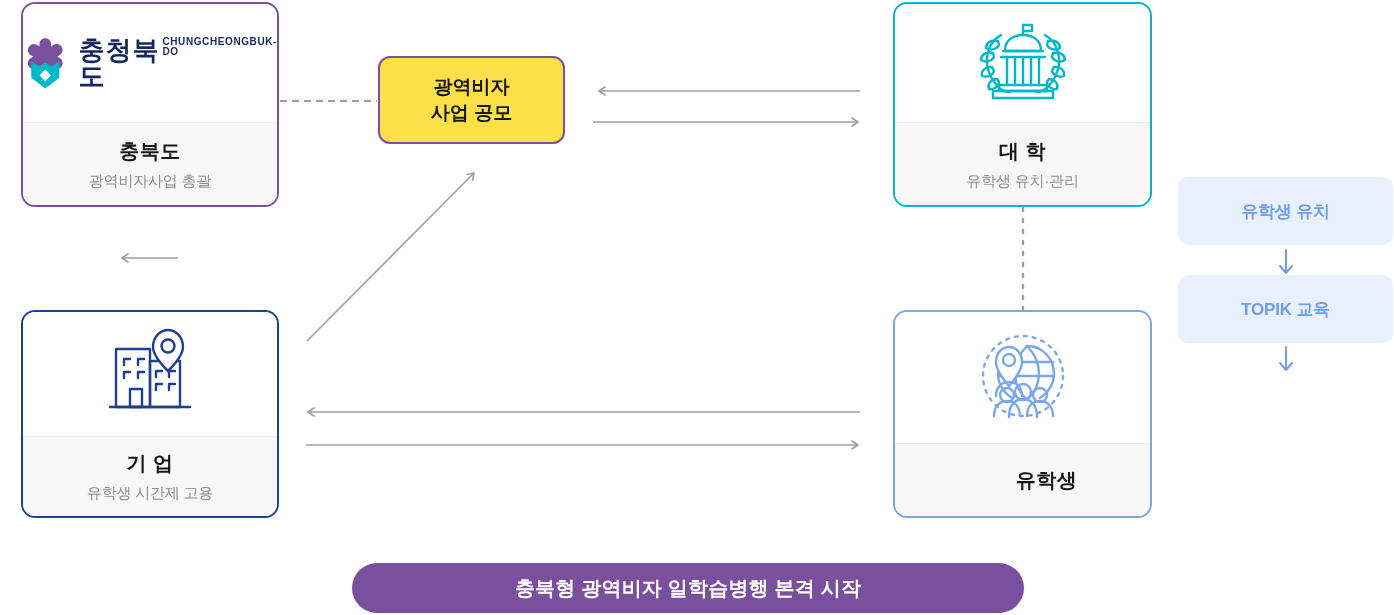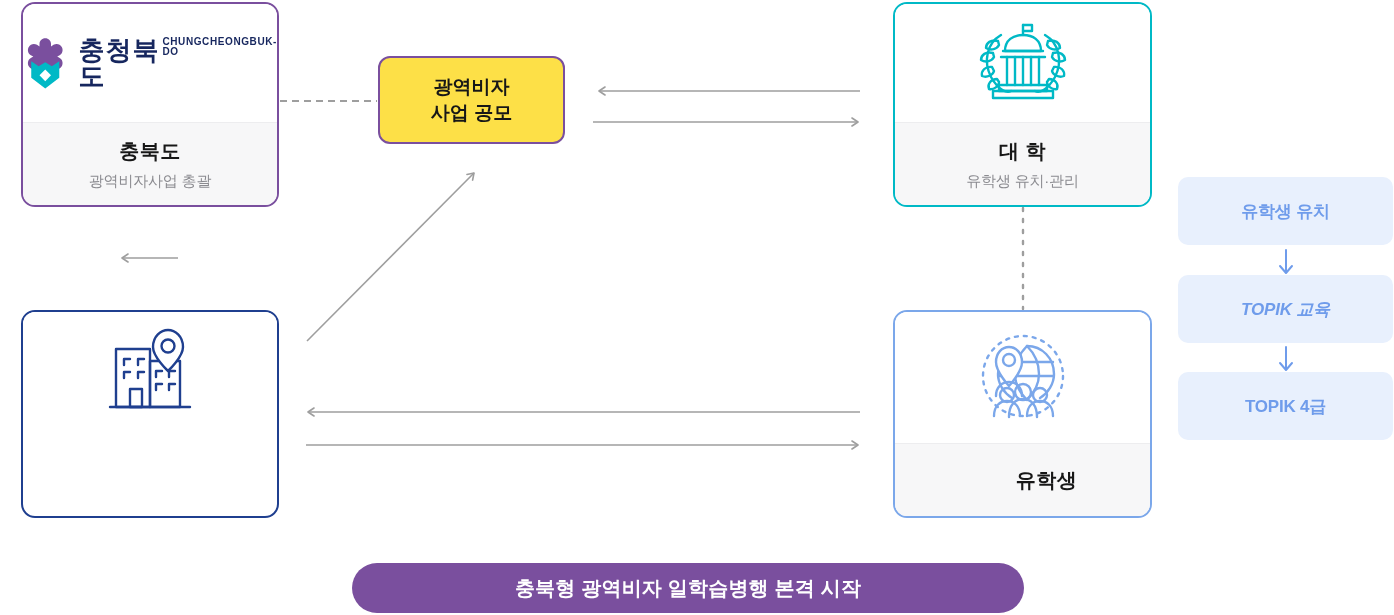--- a/index.html
+++ b/index.html
@@ -62,21 +62,21 @@
   }
 
   
   .step{
     position:absolute;left:1178px;width:215px;height:68px;box-sizing:border-box;
     background:#e8f0fd;border-radius:10px;
     display:flex;align-items:center;justify-content:center;
   }
   .step span{font-size:17px;font-weight:bold;color:#6f9ceb;letter-spacing:-0.2px;}
   #step-0{top:177px;}
-  #step-1{top:275px;font-style:italic;}
+  #step-1{top:275px;}
   #step-2{top:372px;}
   .step-arrow{
     position:absolute;left:1178px;width:215px;height:30px;
     display:flex;align-items:center;justify-content:center;
     color:#6f9ceb;
   }
   #step-arrow-0{top:247px;}
   #step-arrow-1{top:344px;}
 
   
@@ -218,20 +218,24 @@
 
         <path d="M52 44 h6 M52 44 v6"></path>
         <path d="M65 44 h6 M65 44 v6"></path>
         <path d="M52 57 h6 M52 57 v6"></path>
         <path d="M65 57 h6 M65 57 v6"></path>
 
         <path d="M49 20 C49 9 57 3 64 3 C71 3 79 9 79 20 C79 30 64 44 64 44 C64 44 49 30 49 20 z" fill="#ffffff"></path>
         <circle cx="64" cy="19" r="6.5"></circle>
       </svg>
     </div>
+    <div class="card-label">
+      <div class="card-title">기 업</div>
+      <div class="card-sub">유학생 시간제 고용</div>
+    </div>
   </div>
 
   <div class="card" id="card-student">
     <div class="card-icon">
       <svg width="98" height="92" viewBox="0 0 98 92" fill="none" stroke="#7ba7ea" stroke-width="2.4" stroke-linecap="round" stroke-linejoin="round">
 
         <circle cx="49" cy="44" r="40" stroke-dasharray="3 6"></circle>
 
         <path d="M53 14 C68 14 80 26 80 42 C80 52 74 61 66 66"></path>
         <path d="M38 66 C30 61 24 52 24 42 C24 33 28 25 35 20"></path>
@@ -268,21 +272,18 @@
   </div>
   <div class="step" id="step-1">
     <span>TOPIK 교육</span>
   </div>
   <div class="step-arrow" id="step-arrow-1">
     <svg width="16" height="26" viewBox="0 0 16 26" fill="none" stroke="#6f9ceb" stroke-width="2" stroke-linecap="round" stroke-linejoin="round">
       <path d="M8 1 v22"></path>
         <path d="M2 17 l6 7 l6-7"></path>
     </svg>
   </div>
-  <div class="step" id="step-2">
-    <span>TOPIK 4급</span>
-  </div>
 
   <div id="banner">
     <span>충북형 광역비자 일학습병행 본격 시작</span>
   </div>
 
 </div>
 
 </body></html>

